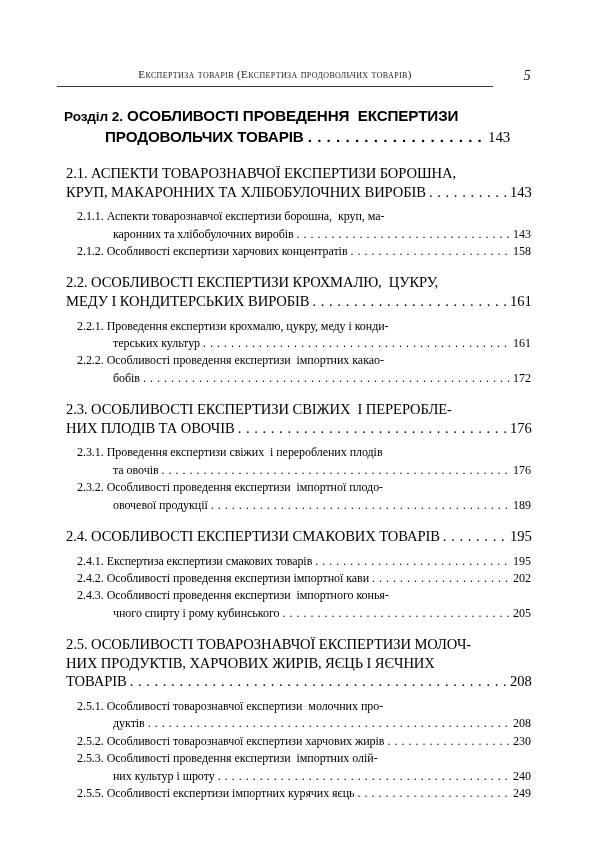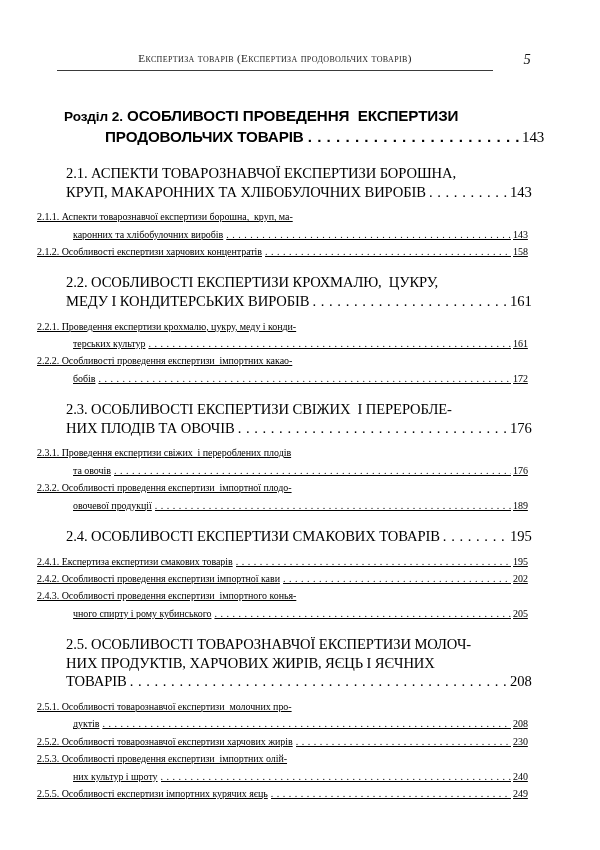--- a/index.html
+++ b/index.html
@@ -13,21 +13,21 @@
     position: relative;
     font-family: "Liberation Serif", "DejaVu Serif", serif;
     color: #000000;
     overflow: hidden;
   }
 
   
   .running-head {
     position: absolute;
     left: 57px;
-    top: 52px;
+    top: 68px;
     width: 486px;
     height: 24px;
   }
   .rh-title {
     position: absolute;
     left: 0;
     top: 0;
     width: 436px;
     text-align: center;
     font-family: "Liberation Serif", "DejaVu Serif", serif;
@@ -95,21 +95,21 @@
 
   .page {
     flex: 0 0 auto;
     text-align: left;
     font-variant-numeric: lining-nums;
   }
 
   
   .lvl1 {
     margin-left: 64px;
-    margin-right: 48px;
+    margin-right: 82px;
     font-family: "Liberation Sans", "DejaVu Sans", sans-serif;
     font-weight: bold;
     font-size: 15.2px;
     line-height: 20px;
     letter-spacing: -0.1px;
   }
   .lvl1 .page { width: 30px; font-family: "Liberation Serif", serif; font-weight: normal; font-size: 15px; }
   .lvl1 .l1-num { font-size: 13.6px; }
   .lvl1 .cont { padding-left: 41px; }
   .lvl1 .leader { margin-left: 4px; }
@@ -120,26 +120,25 @@
     margin-right: 60px;
     font-size: 14.6px;
     line-height: 18.6px;
     letter-spacing: -0.1px;
   }
   .lvl2 .page { width: 30px; }
   .lvl2 .cont { padding-left: 0px; }
 
   
   .lvl3 {
-    margin-left: 37px;
+    margin-left: 77px;
     margin-right: 57px;
-    font-size: 10px;
+    font-size: 12px;
     line-height: 17.4px;
     letter-spacing: -0.05px;
-    text-decoration: underline;
   }
   .lvl3 .page { width: 30px; }
   .lvl3 .cont { padding-left: 36px; }
 
   .gap-sec  { height: 13px; }
   .gap-sub  { height: 7px; }
   .gap-ch   { height: 17px; }
 </style>
 </head>
 <body>

